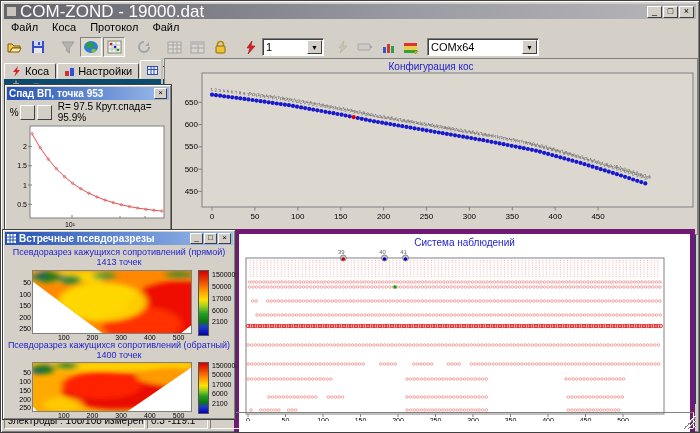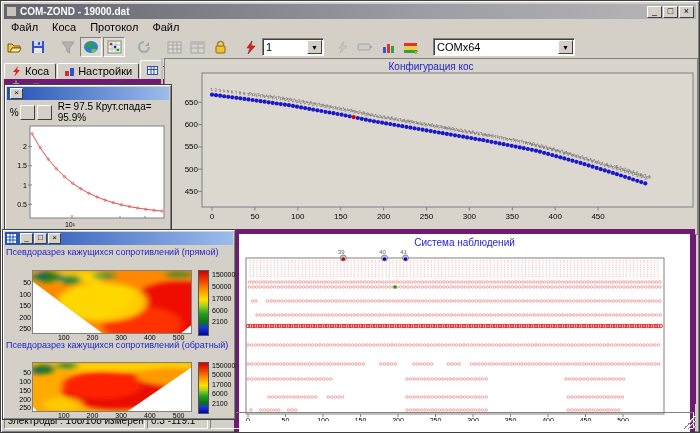--- a/index.html
+++ b/index.html
@@ -3,21 +3,21 @@
 <meta charset="utf-8">
 <style>
   html,body{margin:0;padding:0;background:#9a9a9a;}
   *{box-sizing:border-box;font-family:"Liberation Sans",sans-serif;}
   #win{position:relative;width:700px;height:433px;background:#d4d0c8;
        border:1px solid #404040;box-shadow:inset 1px 1px 0 #fff, inset -1px -1px 0 #808080;overflow:hidden;}
   
   .tbar{position:absolute;left:3px;top:3px;right:3px;height:15px;
         background:linear-gradient(90deg,#63636d,#9c9ca4 60%,#b6b6ba);display:flex;align-items:center;padding:0 2px;}
   .tbar .ticon16{width:11px;height:11px;margin-right:3px;background:#c8c4bc;border:1px solid #666;}
-  .tbar .ttl{color:#fff;font-size:10px;font-weight:bold;flex:1;white-space:nowrap;}
+  .tbar .ttl{color:#fff;font-size:17px;font-weight:normal;flex:1;white-space:nowrap;}
   .wbtn{width:15px;height:12px;margin-left:1px;background:#d4d0c8;border:1px solid;border-color:#fff #404040 #404040 #fff;
         font-size:9px;line-height:9px;text-align:center;color:#000;}
   
   .menubar{position:absolute;left:3px;top:19px;right:3px;height:14px;display:flex;align-items:center;font-size:11px;}
   .mitem{padding:0 7px;color:#000;}
   
   .toolbar{position:absolute;left:3px;top:34px;right:3px;height:24px;display:flex;align-items:center;}
   .tbtn{width:22px;height:20px;display:flex;align-items:center;justify-content:center;margin-right:1px;}
   .tbtn.pressed{border:1px solid;border-color:#808080 #fff #fff #808080;background:#dedace;}
   .tbtn.dis{opacity:.45;filter:grayscale(80%);}
@@ -27,21 +27,21 @@
   .combo .cval{flex:1;padding:0 3px;white-space:nowrap;overflow:hidden;}
   .combo .cbtn{width:15px;height:14px;margin:1px;background:#d4d0c8;border:1px solid;border-color:#fff #404040 #404040 #fff;
          font-size:7px;text-align:center;line-height:13px;color:#000;}
   
   .tabbar{position:absolute;left:3px;top:59px;right:3px;height:19px;display:flex;align-items:flex-end;}
   .tab{height:16px;display:flex;align-items:center;gap:3px;padding:0 6px;font-size:11px;
        border:1px solid;border-color:#fff #404040 #d4d0c8 #fff;border-radius:2px 2px 0 0;background:#d4d0c8;margin-right:1px;}
   .tab.active{height:19px;font-weight:normal;background:#d8d4cc;}
   .tico{width:11px;height:10px;display:inline-block;}
   
-  #work{position:absolute;left:3px;top:78px;right:3px;bottom:28px;background:#701a75;padding-left:48px;}
+  #work{position:absolute;left:3px;top:78px;right:3px;bottom:28px;background:#0c4a6e;padding-left:48px;}
   .minibtn{position:absolute;width:16px;height:13px;color:#9a9a9a;font-size:12px;line-height:11px;text-align:center;font-weight:bold;}
   
   .iwin{position:absolute;background:#d4d0c8;border:1px solid #404040;
         box-shadow:inset 1px 1px 0 #fff, inset -1px -1px 0 #808080;}
   .iwin .ititle{position:absolute;left:2px;top:2px;right:2px;height:13px;
         background:linear-gradient(90deg,#2452b4,#9cbcec);display:flex;align-items:center;padding:0 2px;}
   .iwin .ititle .itxt{flex:1;color:#fff;font-size:10px;font-weight:bold;white-space:nowrap;}
   .iwin .ititle .wbtn{width:13px;height:11px;font-size:8px;line-height:8px;}
   
   #decaywin .dtool{position:absolute;left:4px;top:18px;right:4px;height:18px;display:flex;align-items:center;font-size:10px;}
@@ -50,21 +50,21 @@
   .dpct{width:12px;text-align:center;color:#000;}
   #decayplot{position:absolute;left:5px;top:38px;}
   
   #configpanel{position:absolute;left:160px;top:-21px;width:534px;height:177px;background:#d8d4cc;
                border:1px solid #808080;}
   .ctitle{position:absolute;top:2px;left:0;right:0;text-align:center;font-size:10px;color:#2222cc;}
   #obspanel{position:absolute;left:230px;top:150px;width:461px;height:235px;background:#fff;border:5px solid #701a75;}
   
   #pseudowin{left:-2px;top:150px;width:234px;height:191px;z-index:5;}
   .pchart{position:absolute;left:3px;right:3px;}
-  .ptitle{text-align:left;font-size:9px;color:#2222cc;line-height:10px;}
+  .ptitle{text-align:center;font-size:9px;color:#2222cc;line-height:10px;}
   .plotwrap{position:absolute;left:26px;width:160px;border:1px solid #808080;background:#fff;}
   .ytick{position:absolute;right:100%;margin-right:2px;font-size:7px;color:#000;transform:translateY(-50%);white-space:nowrap;}
   .xtick{position:absolute;top:100%;margin-top:1px;font-size:7px;color:#000;transform:translateX(-50%);}
   .cbar{position:absolute;left:192px;width:11px;border:1px solid #555;
         background:linear-gradient(to bottom,#d40000 0%,#e83c00 14%,#ff8800 28%,#ffe000 45%,#a0d020 55%,#28a028 66%,#0c7a0c 78%,#2038c8 88%,#0000b4 100%);}
   .cblbl{position:absolute;left:206px;font-size:7px;color:#000;transform:translateY(-50%);}
   
   #status{position:absolute;left:3px;bottom:3px;right:3px;height:22px;padding-top:2px;display:flex;align-items:flex-end;}
   .spanel{height:17px;border:1px solid;border-color:#808080 #fff #fff #808080;font-size:10px;
           padding:2px 3px;white-space:nowrap;overflow:hidden;margin-right:2px;}
@@ -203,21 +203,21 @@
         </svg>
     </span>
     <span class="tbtn">
       <svg width="16" height="13">
           <rect x="1" y="2" width="13" height="3" fill="#e03030"></rect>
           <rect x="1" y="5.5" width="13" height="3" fill="#f2d020"></rect>
           <rect x="1" y="9" width="13" height="3" fill="#35a035"></rect>
           <path d="M11 10 h4 l-2.5 3 z" fill="#d0c020" stroke="#807000" stroke-width="0.5"></path>
         </svg>
     </span>
-    <span class="combo" style="width:142px;margin-left:10px">
+    <span class="combo" style="width:112px;margin-left:4px">
       <span class="cval">COMx64</span>
       <span class="cbtn">▼</span>
     </span>
   </div>
 
   <div class="tabbar">
       <span class="tab">
         <svg class="tico" width="11" height="11">
           <path d="M7 0 L2 6 h3 L3 11 L9 4 H6 z" fill="#e02020"></path>
         </svg>
@@ -499,20 +499,21 @@
           <circle cx="472.2" cy="121.8" r="2.1" fill="#1818cc"></circle>
           <text x="475.2" y="119.1" class="ptn" transform="rotate(-14 476.2 119.1)">107</text>
           <circle cx="476.2" cy="123.1" r="2.1" fill="#1818cc"></circle>
           <text x="479.3" y="120.4" class="ptn" transform="rotate(-14 480.3 120.4)">108</text>
           <circle cx="480.3" cy="124.4" r="2.1" fill="#1818cc"></circle>
         </svg>
     </div>
 
     <div class="iwin" id="decaywin" style="left:0;top:5px;width:168px;height:148px;z-index:4">
       <div class="ititle">
+        <span class="itxt">Спад ВП, точка 953</span>
         <span class="wbtn">×</span>
       </div>
       <div class="dtool">
         <span class="dpct">%</span>
         <span class="dbtn"></span>
         <span class="dbtn"></span>
         <span style="margin-left:4px">R= 97.5 Крут.спада= 95.9%</span>
       </div>
       <svg id="decayplot" width="158" height="106" viewBox="0 0 158 106">
           <rect x="20" y="3" width="134" height="92" fill="#fff" stroke="#808080"></rect>
@@ -2545,27 +2546,29 @@
           <circle cx="156" cy="53" r="1.8" fill="#10a010"></circle>
         </svg>
     </div>
 
     <div class="iwin" id="pseudowin">
       <div class="ititle">
         <svg width="10" height="10" style="margin-right:2px">
             <rect x="0" y="0" width="9" height="9" fill="#fff"></rect>
             <path d="M0 3 h9 M0 6 h9 M3 0 v9 M6 0 v9" stroke="#2452b4"></path>
           </svg>
+        <span class="itxt">Встречные псевдоразрезы</span>
         <span class="wbtn">_</span>
         <span class="wbtn">□</span>
         <span class="wbtn">×</span>
       </div>
 
       <div class="pchart" style="top:17px;height:90px">
         <div class="ptitle">Псевдоразрез кажущихся сопротивлений (прямой)</div>
+        <div class="ptitle">1413 точек</div>
         <div class="plotwrap" id="pwrap0" style="top:23px;height:64px">
           <svg width="158" height="62" viewBox="0 0 160 64" preserveAspectRatio="none">
             <g clip-path="url(#clipF)">
               <rect x="0" y="0" width="160" height="64" fill="#ff8800"></rect>
               <g filter="url(#hblur)">
                 <ellipse cx="150" cy="40" rx="55" ry="30" fill="#ee1100"></ellipse>
                 <ellipse cx="110" cy="55" rx="40" ry="18" fill="#ff3300"></ellipse>
                 <ellipse cx="70" cy="32" rx="45" ry="20" fill="#ffe000" opacity="0.9"></ellipse>
                 <rect x="0" y="0" width="70" height="12" fill="#ffd700"></rect>
                 <ellipse cx="14" cy="6" rx="16" ry="6" fill="#1a7a1a"></ellipse>
@@ -2581,20 +2584,21 @@
         <div class="cbar" style="top:23px;height:66px"></div>
       <span class="cblbl" style="top: 26.96px;">150000</span>
           <span class="cblbl" style="top: 38.84px;">50000</span>
           <span class="cblbl" style="top: 50.72px;">17000</span>
           <span class="cblbl" style="top: 62.6px;">6000</span>
           <span class="cblbl" style="top: 74.48px;">2100</span>
         </div>
 
       <div class="pchart" style="top:110px;height:78px">
         <div class="ptitle">Псевдоразрез кажущихся сопротивлений (обратный)</div>
+        <div class="ptitle">1400 точек</div>
         <div class="plotwrap" id="pwrap1" style="top:22px;height:50px">
           <svg width="158" height="48" viewBox="0 0 160 64" preserveAspectRatio="none">
             <g clip-path="url(#clipR)">
               <rect x="0" y="0" width="160" height="64" fill="#ffaa00"></rect>
               <g filter="url(#hblur)">
                 <ellipse cx="85" cy="38" rx="55" ry="24" fill="#e80c00"></ellipse>
                 <ellipse cx="70" cy="30" rx="40" ry="18" fill="#ff2200"></ellipse>
                 <rect x="0" y="0" width="160" height="9" fill="#ffdd00" opacity="0.85"></rect>
                 <ellipse cx="140" cy="18" rx="35" ry="12" fill="#ff9900"></ellipse>
                 <ellipse cx="10" cy="8" rx="12" ry="7" fill="#1a7a1a"></ellipse>

